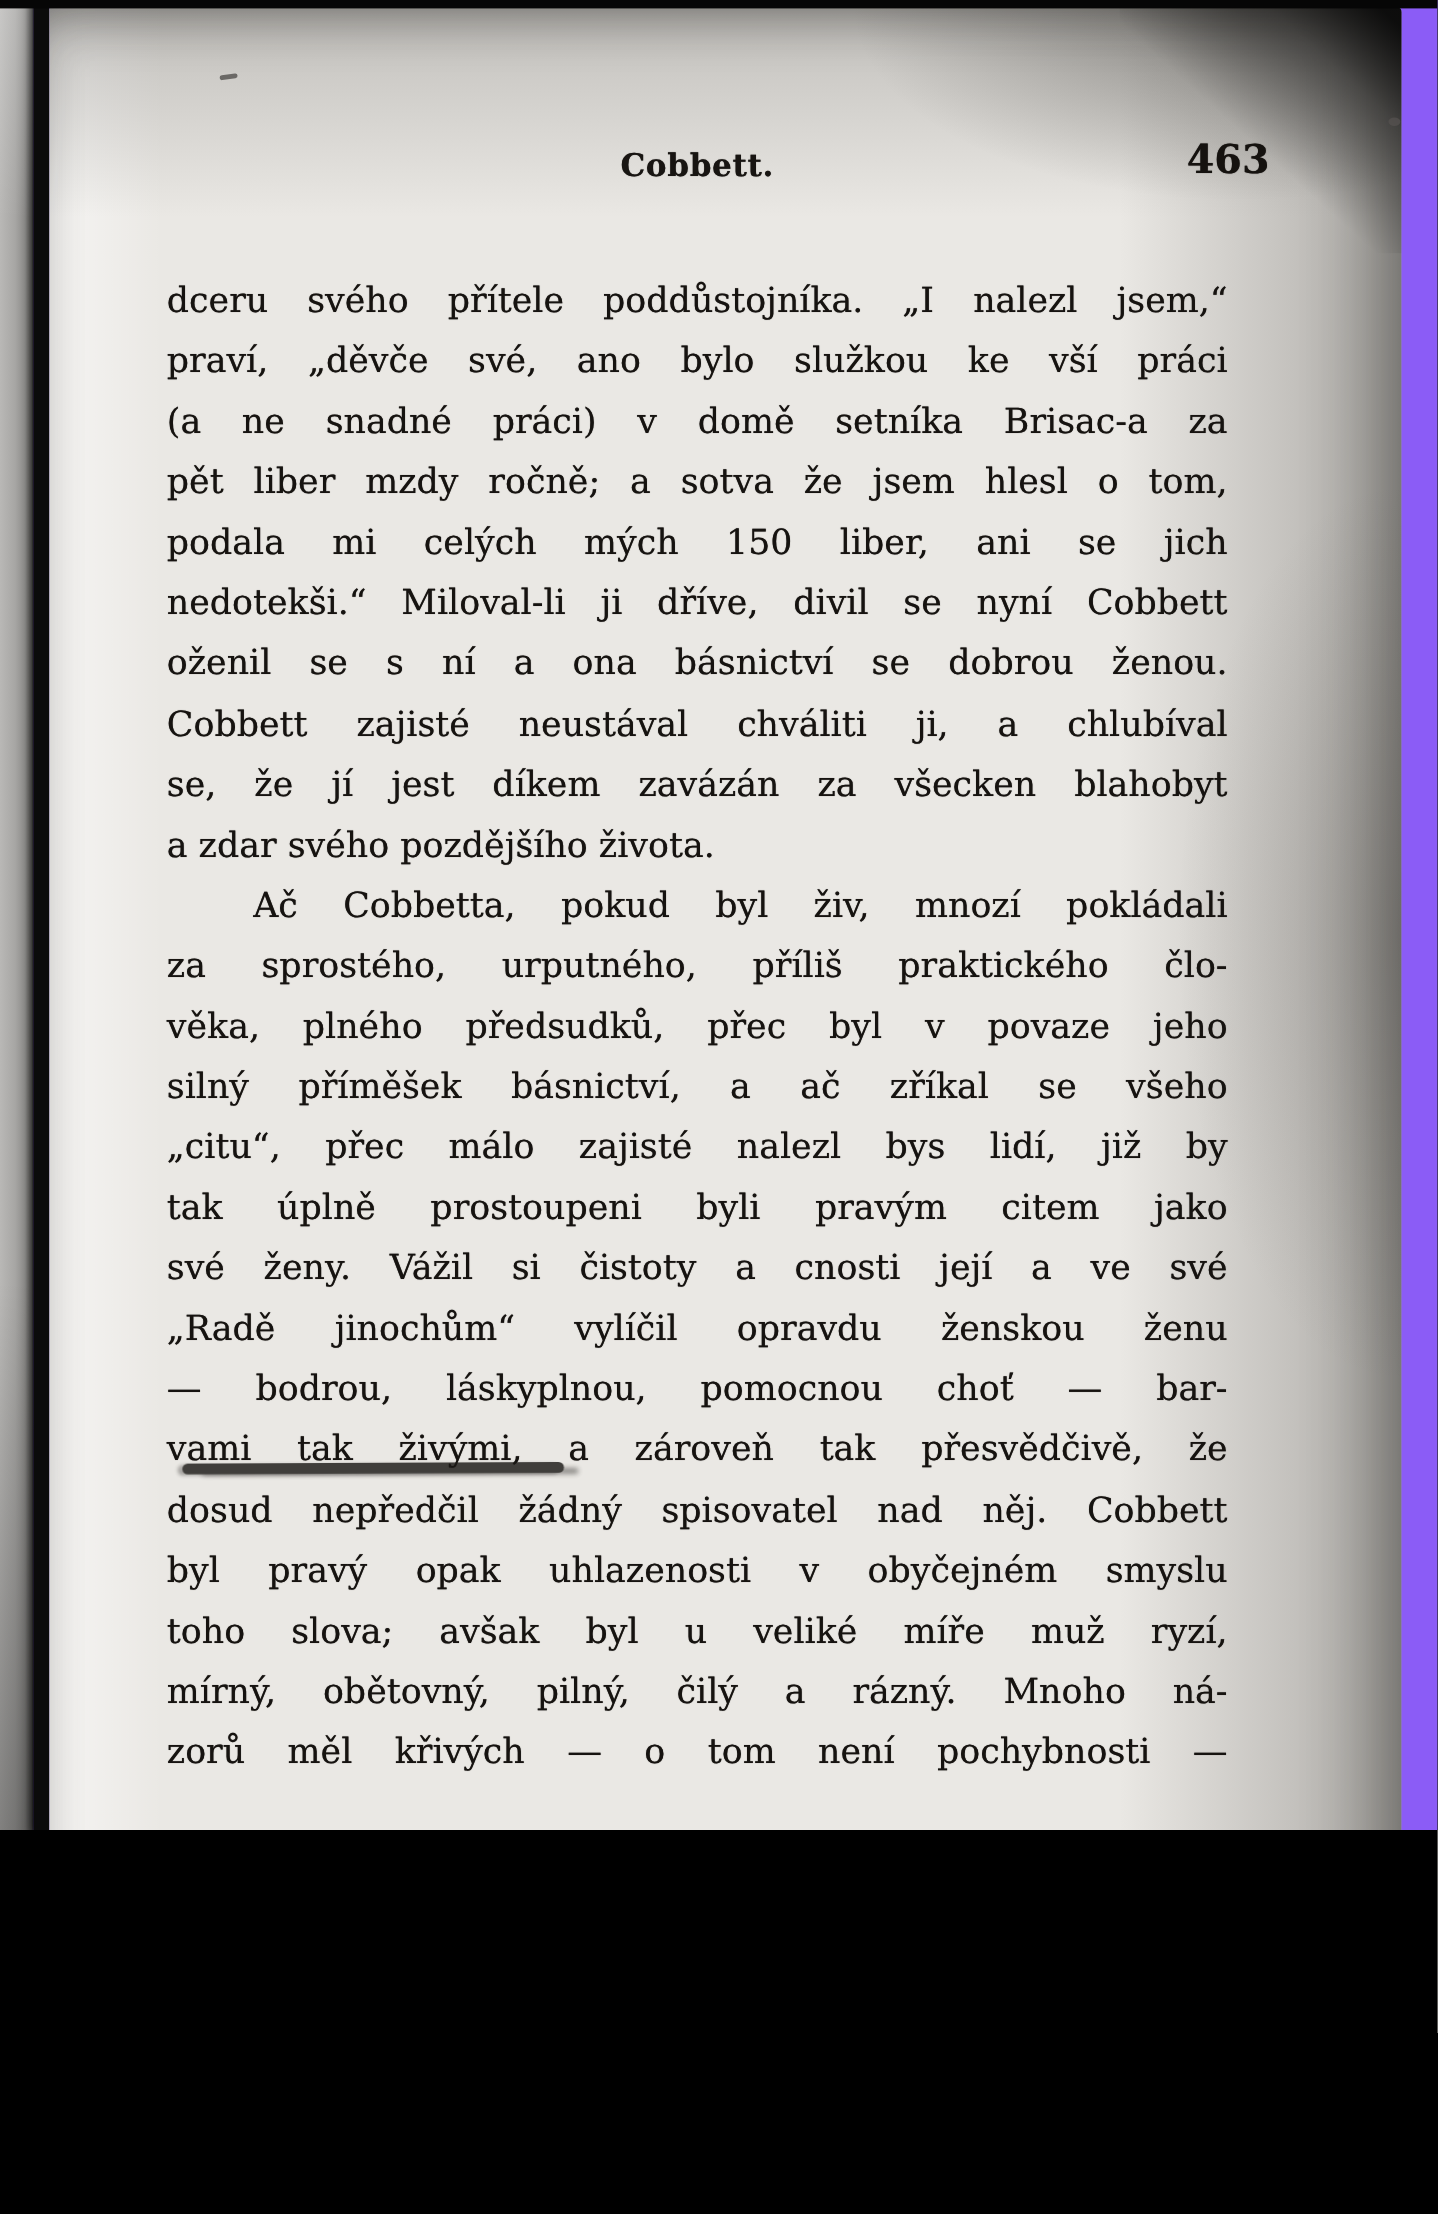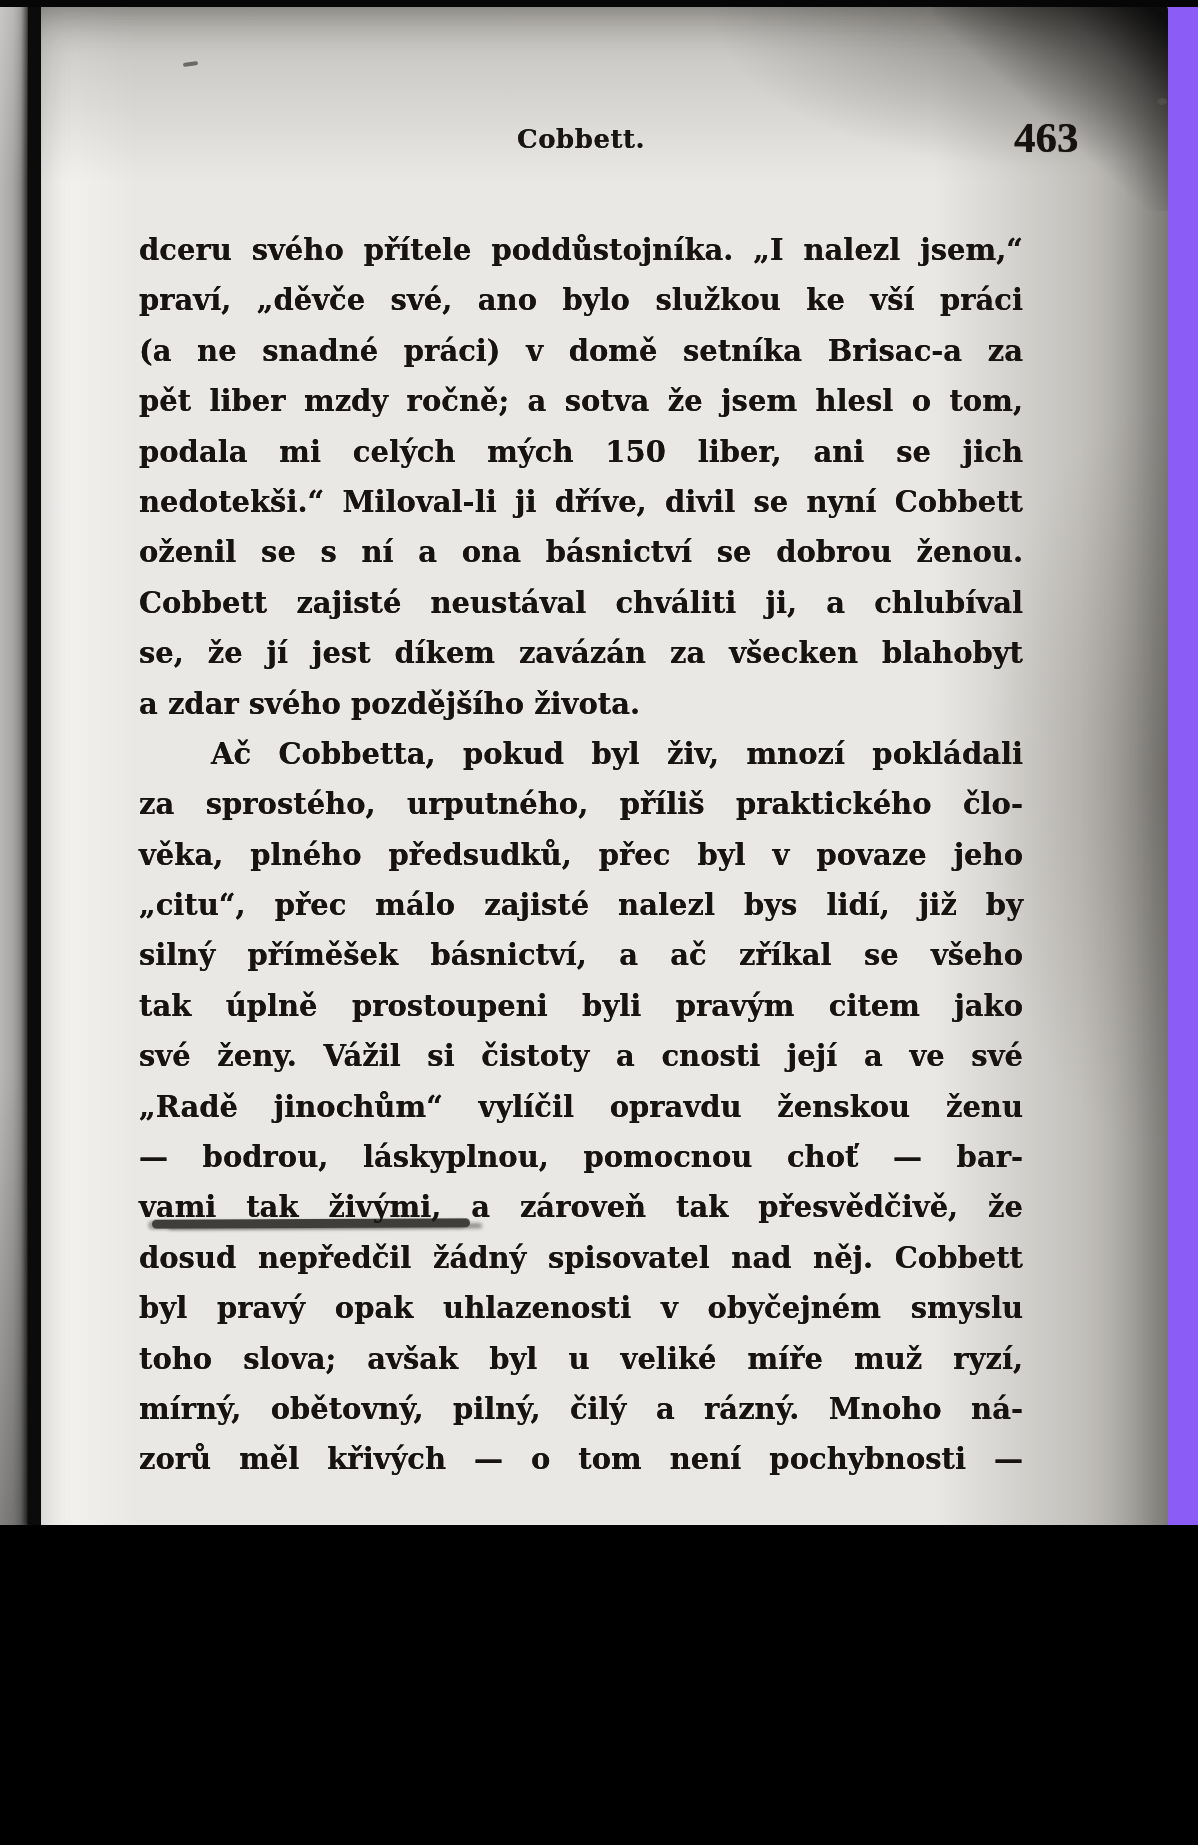--- a/index.html
+++ b/index.html
@@ -48,29 +48,28 @@
     position:absolute;left:-40px;top:1826px;width:1320px;height:80px;
     background:#060606;transform:rotate(1.15deg);transform-origin:50% 0;
   }
   
   .running-header{position:absolute;left:98px;top:118px;width:884px;text-align:center;}
   .running-title{
     font-size:26px;font-weight:700;color:#181512;letter-spacing:.5px;
     text-shadow:0 0 .6px rgba(24,21,18,.85);
   }
   .page-number{
-    position:absolute;left:973px;top:110px;
-    font-size:43px;font-weight:700;color:#15120f;line-height:1;
+    position:absolute;left:948px;top:110px;
+    font-size:33px;font-weight:700;color:#15120f;line-height:1;
     text-shadow:0 0 .7px rgba(21,18,15,.85);
-    font-family:Liberation Serif, serif;
   }
   
   .body-text{
     position:absolute;left:98px;top:219px;width:884px;
-    font-size:29px;font-weight:700;color:#161310;line-height:50.4px;
+    font-size:29px;font-weight:400;color:#161310;line-height:50.4px;
     text-shadow:0 0 .6px rgba(22,19,16,.8);
   }
   .line{text-align:justify;text-align-last:justify;height:50.4px;white-space:normal;}
   .line.indent{text-indent:72px;}
   .line.flush-left{text-align-last:left;}
   
   .smudge{
     position:absolute;left:111px;top:1213px;width:318px;height:9px;
     background:#1b1916;border-radius:5px;opacity:.82;transform:rotate(-.25deg);
     box-shadow:14px 3px 4px -2px rgba(27,25,22,.55), -4px 1px 3px rgba(27,25,22,.4);
@@ -105,22 +104,22 @@
         <div class="line">pět liber mzdy ročně; a sotva že jsem hlesl o tom,</div>
         <div class="line">podala mi celých mých 150 liber, ani se jich</div>
         <div class="line">nedotekši.“ Miloval-li ji dříve, divil se nyní Cobbett</div>
         <div class="line">oženil se s ní a ona básnictví se dobrou ženou.</div>
         <div class="line">Cobbett zajisté neustával chváliti ji, a chlubíval</div>
         <div class="line">se, že jí jest díkem zavázán za všecken blahobyt</div>
         <div class="line flush-left">a zdar svého pozdějšího života.</div>
         <div class="line indent">Ač Cobbetta, pokud byl živ, mnozí pokládali</div>
         <div class="line">za sprostého, urputného, příliš praktického člo-</div>
         <div class="line">věka, plného předsudků, přec byl v povaze jeho</div>
+        <div class="line">silný příměšek básnictví, a ač zříkal se všeho</div>
         <div class="line">„citu“, přec málo zajisté nalezl bys lidí, již by</div>
-        <div class="line">silný příměšek básnictví, a ač zříkal se všeho</div>
         <div class="line">tak úplně prostoupeni byli pravým citem jako</div>
         <div class="line">své ženy. Vážil si čistoty a cnosti její a ve své</div>
         <div class="line">„Radě jinochům“ vylíčil opravdu ženskou ženu</div>
         <div class="line">— bodrou, láskyplnou, pomocnou choť — bar-</div>
         <div class="line">vami tak živými, a zároveň tak přesvědčivě, že</div>
         <div class="line">dosud nepředčil žádný spisovatel nad něj. Cobbett</div>
         <div class="line">byl pravý opak uhlazenosti v obyčejném smyslu</div>
         <div class="line">toho slova; avšak byl u veliké míře muž ryzí,</div>
         <div class="line">mírný, obětovný, pilný, čilý a rázný. Mnoho ná-</div>
         <div class="line">zorů měl křivých — o tom není pochybnosti —</div>

